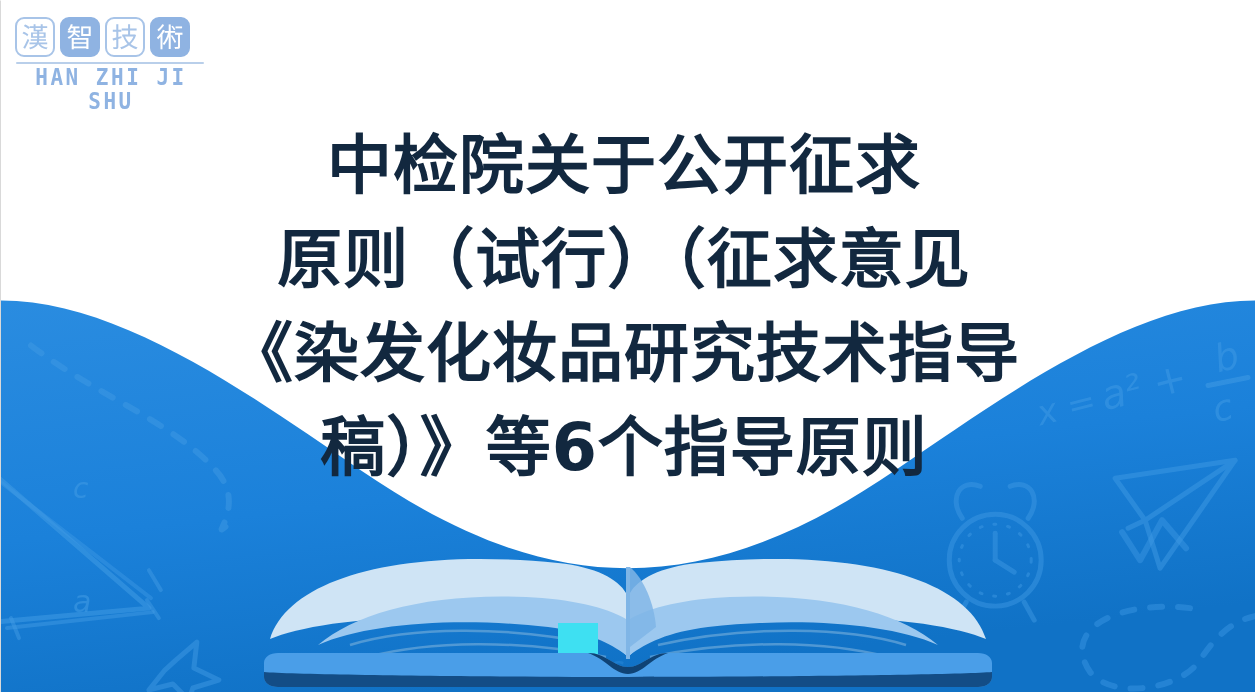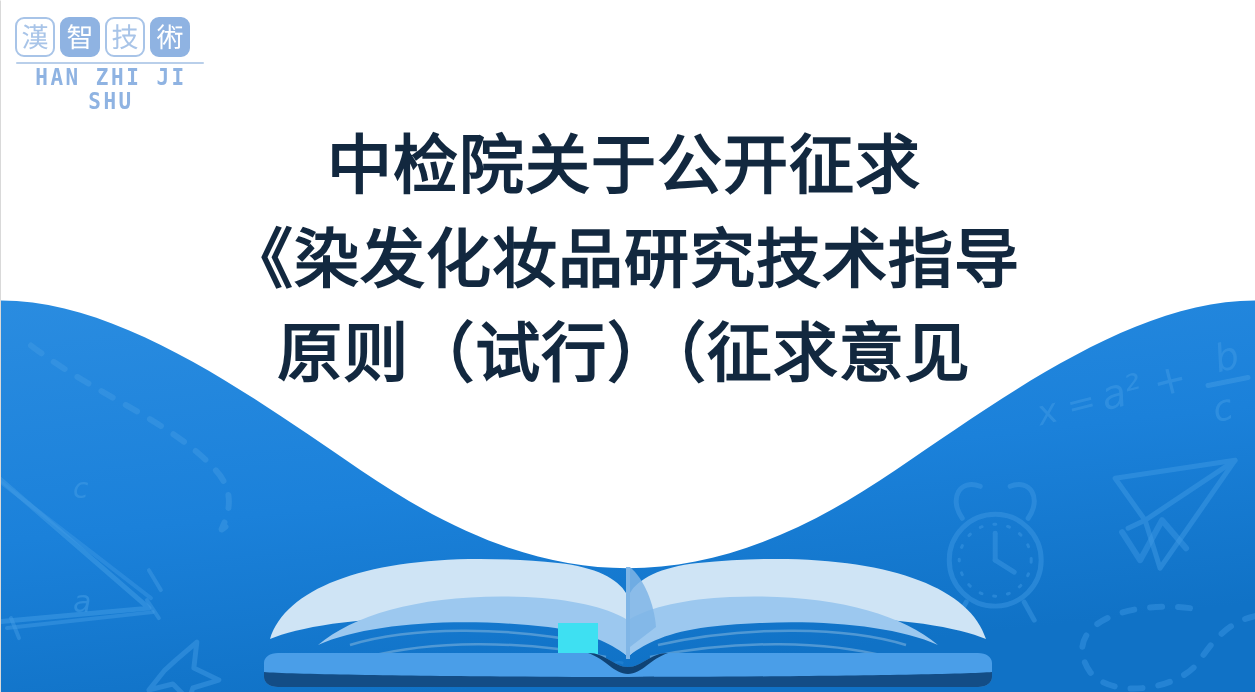--- a/index.html
+++ b/index.html
@@ -221,22 +221,23 @@
       <span class="logo-char filled">智</span>
       <span class="logo-char outline">技</span>
       <span class="logo-char filled">術</span>
     </div>
     <div class="logo-rule"></div>
     <div class="logo-sub">HAN ZHI JI SHU</div>
   </div>
 
   <div class="title-block">
     <div class="title-line">中检院关于公开征求</div>
+    <div class="title-line">原则（试行）（征求意见</div>
     <div class="title-line">《染发化妆品研究技术指导</div>
-    <div class="title-line">原则（试行）（征求意见</div>
+    <div class="title-line">稿）》等6个指导原则</div>
   </div>
 
   <svg class="book" viewBox="0 0 740 165" preserveAspectRatio="none">
 
     <path d="M12,112 C 30,52 140,20 300,36 C 338,40 360,52 368,66 L368,128
              C 352,112 320,100 280,96 C 150,82 50,96 12,112 Z" fill="#cfe4f5"></path>
 
     <path d="M60,118 C 110,96 200,90 290,100 C 330,105 352,116 368,128
              L368,92 C 348,80 312,72 268,70 C 170,66 98,86 60,118 Z" fill="#9cc8ef"></path>
     <g stroke="#6aa8da" stroke-width="2.5" fill="none" opacity="0.7">

